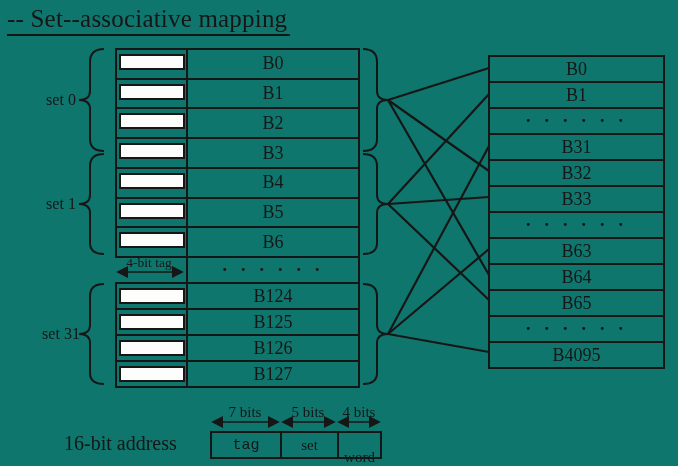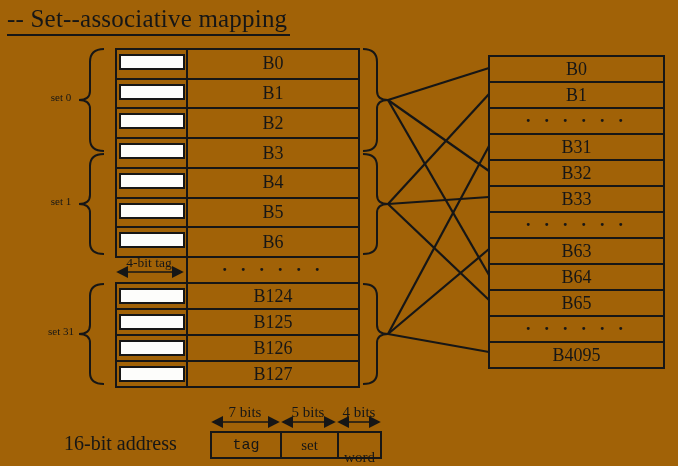--- a/index.html
+++ b/index.html
@@ -1,18 +1,18 @@
 <!DOCTYPE html>
 <html><head>
 <meta charset="utf-8">
 <style>
   html,body{margin:0;padding:0;background:#ffffff;}
   #canvas{
     position:relative; width:678px; height:466px; overflow:hidden;
-    background:#a16207; color:#161616;
+    background:#0f766e; color:#161616;
     font-family:"Liberation Serif","DejaVu Serif",serif;
   }
   .title{
     position:absolute; left:7px; top:5px; font-size:25px; letter-spacing:.2px;
     border-bottom:2px solid #161616; padding:0 3px 1px 0; white-space:nowrap;
   }
   
   .ctable{
     position:absolute; left:115px; width:245px; box-sizing:border-box;
     border:2px solid #161616; display:flex; flex-direction:column;
@@ -34,21 +34,21 @@
   }
   #cacheDots{
     position:absolute; left:186px; top:256px; width:174px; height:28px;
     box-sizing:border-box; border:2px solid #161616;
     display:flex; align-items:center; justify-content:center;
   }
   .dots{ font-weight:bold; font-size:18px; letter-spacing:4px; line-height:1; white-space:nowrap; }
   .tagw{
     position:absolute; left:112px; top:255px; width:74px; text-align:center; font-size:13.5px;
   }
-  .set-label{ position:absolute; left:28px; width:66px; text-align:center; font-size:11px; }
+  .set-label{ position:absolute; left:28px; width:66px; text-align:center; font-size:16px; }
   #sl0{ top:91px; } #sl1{ top:195px; } #sl31{ top:325px;text-align:center; }
   
   #memory{
     position:absolute; left:488px; top:55px; width:177px; height:314px;
     box-sizing:border-box; border:2px solid #161616; display:flex; flex-direction:column;
   }
   .mrow{
     flex:1; border-bottom:2px solid #161616;
     display:flex; align-items:center; justify-content:center; font-size:18px;
   }

